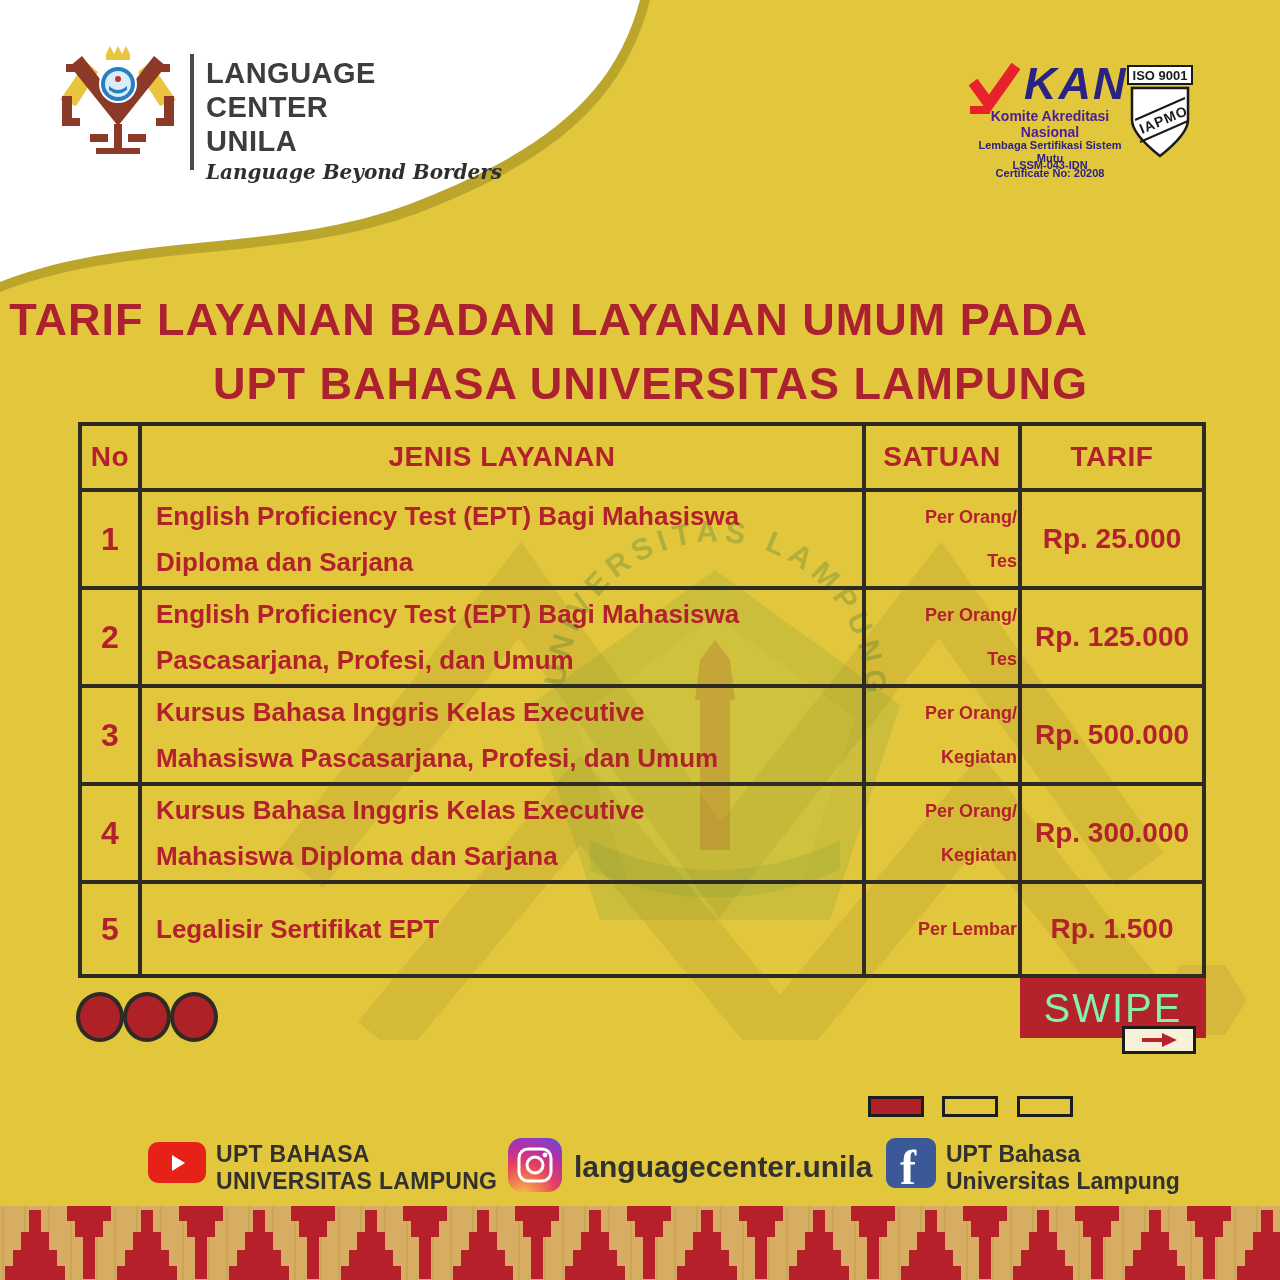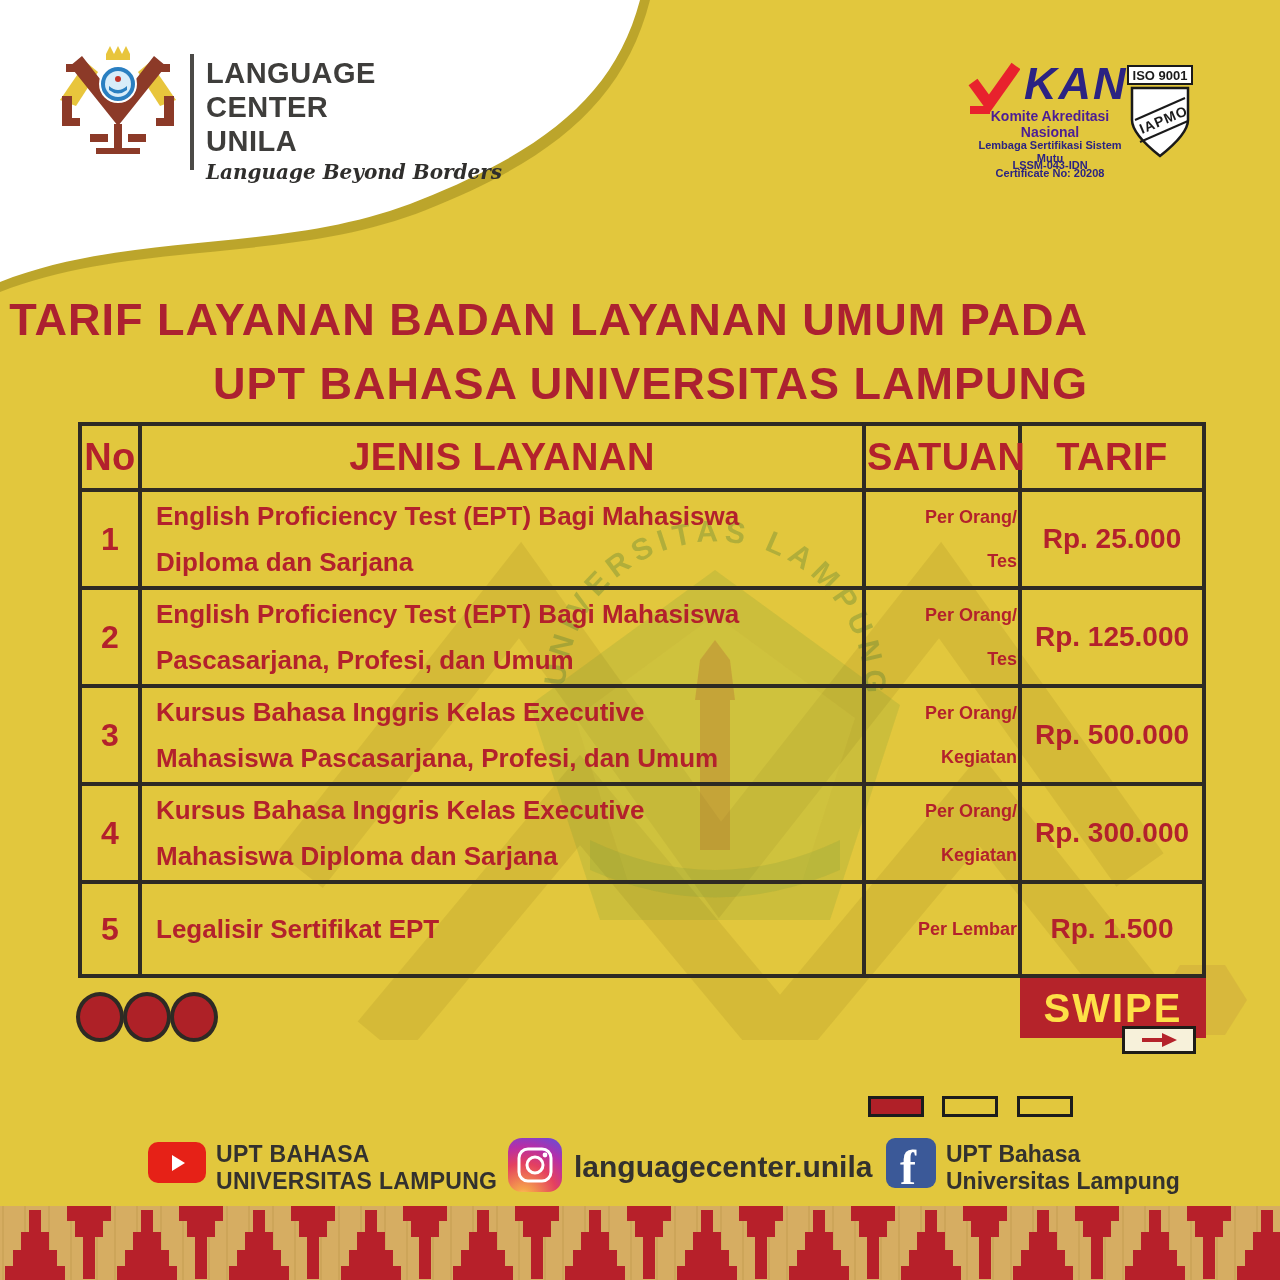--- a/index.html
+++ b/index.html
@@ -31,40 +31,40 @@
 
   
   .page-title{left:0;top:288px;width:1088px;text-align:right;color:#ac2130;
     font-size:45px;font-weight:700;letter-spacing:1px;line-height:64px;}
 
   
   .tariff-table{left:78px;top:422px;border-collapse:collapse;table-layout:fixed;
     width:1124px;}
   .tariff-table th,.tariff-table td{border:4px solid #2e2a24;color:#b3212c;
     vertical-align:middle;}
-  .tariff-table th{height:60px;font-size:38px;font-weight:700;letter-spacing:0.5px;}
+  .tariff-table th{height:60px;font-size:28px;font-weight:700;letter-spacing:0.5px;}
   .tariff-table td{height:88px;}
   .col-no{width:60px;}
   .col-service{width:724px;}
   .col-unit{width:156px;}
   .col-tariff{width:184px;}
   .cell-no{text-align:center;font-size:32px;font-weight:700;}
   .cell-service{padding-left:14px;font-size:26px;font-weight:700;line-height:46px;}
   .cell-unit{text-align:right;font-size:18px;font-weight:700;line-height:44px;}
   .cell-tariff{text-align:center;font-size:28px;font-weight:700;}
 
   
   .dot{width:40px;height:42px;border-radius:50%;background:#ae2127;
     border:4px solid #2e2a24;top:992px;}
   .dot1{left:76px;} .dot2{left:123px;} .dot3{left:170px;}
 
   
   .swipe-btn{left:1020px;top:978px;width:186px;height:60px;background:#b5232a;
     display:flex;align-items:center;justify-content:center;}
-  .swipe-label{font-size:40px;font-weight:700;color:#fde047;letter-spacing:2px;}
+  .swipe-label{font-size:40px;font-weight:400;color:#86efac;letter-spacing:2px;}
   .swipe-arrow-box{left:1122px;top:1026px;width:68px;height:22px;background:#f7f1da;
     border:3px solid #1e1c18;display:flex;align-items:center;justify-content:center;}
 
   
   .page-rect{top:1096px;width:50px;height:15px;border:3px solid #1c1c1c;}
   .page-rect.active{background:#b02028;}
   .pr1{left:868px;} .pr2{left:942px;} .pr3{left:1017px;}
 
   
   .yt-icon{left:148px;top:1142px;width:58px;height:41px;background:#e62117;

